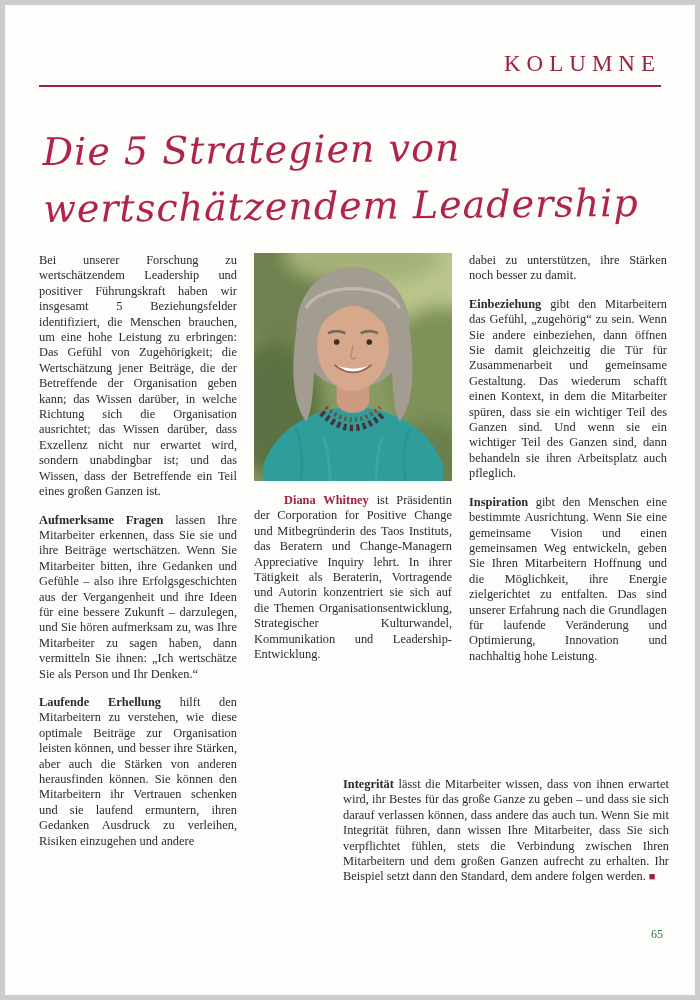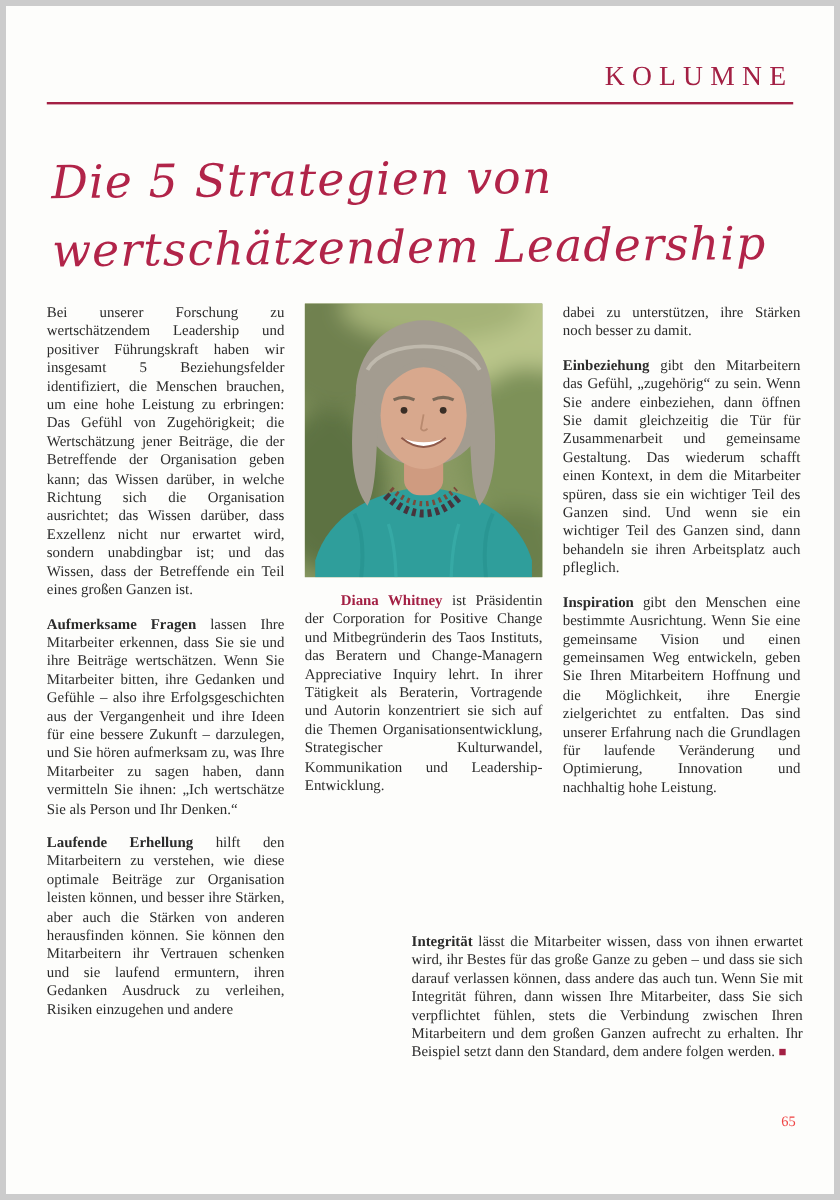--- a/index.html
+++ b/index.html
@@ -50,21 +50,21 @@
   .photo svg { display:block; width:100%; height:100%; }
   .footerblock {
     position:absolute; left:338px; top:772px; width:326px;
     margin:0; font-size:12.4px; line-height:15.4px;
     text-align:justify; color:var(--ink);
     hyphens:auto; -webkit-hyphens:auto;
   }
   .endmark { color:var(--accent); margin-left:3px; font-size:11px; }
   .pagenum {
     position:absolute; right:32px; top:922px;
-    font-size:12px; color:#ef4444;
+    font-size:12px; color:#15803d;
   }
 </style>
 </head>
 <body>
 
 <div class="page">
 
   <div class="kicker">KOLUMNE</div>
   <div class="rule"></div>
 

